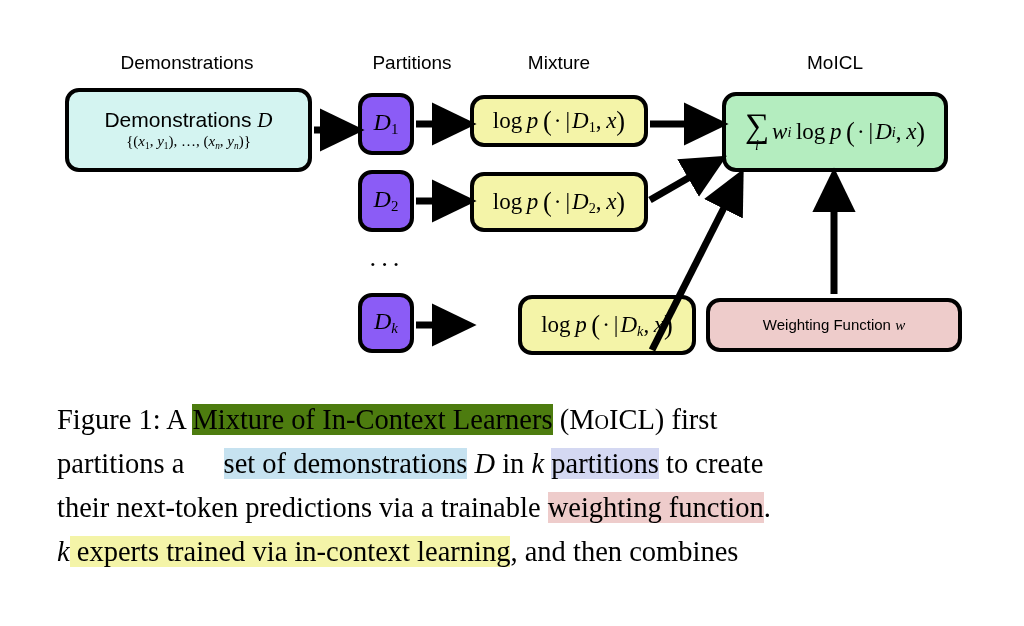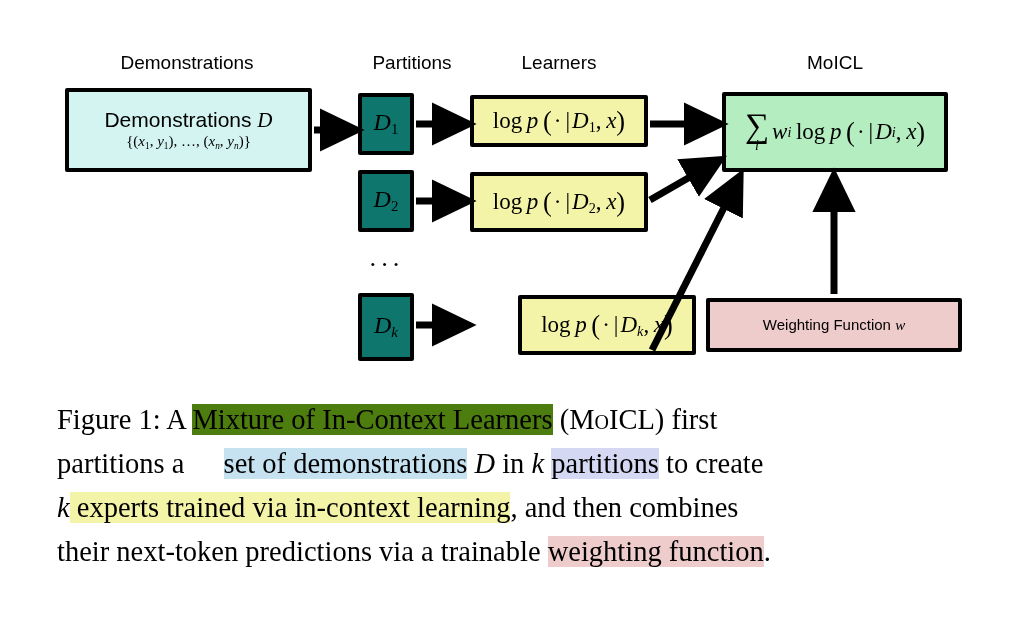--- a/index.html
+++ b/index.html
@@ -32,34 +32,34 @@
     color: #000;
     text-align: center;
     white-space: nowrap;
     transform: translateX(-50%);
   }
 
   .node {
     position: absolute;
     box-sizing: border-box;
     border: 4px solid #000000;
-    border-radius: 2px;
+    border-radius: 14px;
     display: flex;
     align-items: center;
     justify-content: center;
     text-align: center;
     font-family: "Liberation Serif", serif;
   }
 
   .node.sans {
     font-family: "Liberation Sans", sans-serif;
   }
 
   .cyan   { background: #d4f4f1; }
-  .blue   { background: #0f766e; }
+  .blue   { background: #8b5cf6; }
   .yellow { background: #f4f4a8; }
   .green  { background: #b4edbf; }
   .pink   { background: #eecccb; }
 
   
   .demo-inner {
     line-height: 1.18;
     font-size: 21px;
     padding: 0 6px;
   }
@@ -148,42 +148,42 @@
   #caption .it { font-style: italic; }
   .cap-line { white-space: nowrap; }
 </style>
 </head>
 <body>
 
 <div id="diagram">
 
   <div class="col-label" style="left:187px; top:52px;">Demonstrations</div>
   <div class="col-label" style="left:412px; top:52px;">Partitions</div>
-  <div class="col-label" style="left:559px; top:52px;">Learners</div>
+  <div class="col-label" style="left:559px; top:52px;">Mixture</div>
   <div class="col-label" style="left:835px; top:52px;">MoICL</div>
 
   <div class="node cyan" style="left:65px; top:88px; width:247px; height:84px;">
     <div class="demo-inner">
       <div class="demo-line1">
         <span class="sans" style="font-family:'Liberation Sans',sans-serif;">Demonstrations </span><span class="mi">D</span>
       </div>
       <div class="demo-line2">
         <span class="mup">{(</span><span class="mi">x</span><sub class="sbu">1</sub><span class="mup">,&nbsp;</span><span class="mi">y</span><sub class="sbu">1</sub><span class="mup">),&nbsp;…,&nbsp;(</span><span class="mi">x</span><sub class="sb">n</sub><span class="mup">,&nbsp;</span><span class="mi">y</span><sub class="sb">n</sub><span class="mup">)}</span>
       </div>
     </div>
   </div>
 
   <div class="node blue" style="left:358px; top:93px; width:56px; height:62px;">
     <span class="part-inner"><span class="mi">D</span><sub class="sbu">1</sub></span>
   </div>
   <div class="node blue" style="left:358px; top:170px; width:56px; height:62px;">
     <span class="part-inner"><span class="mi">D</span><sub class="sbu">2</sub></span>
   </div>
   <div class="dots" style="left:386px; top:252px;">···</div>
-  <div class="node blue" style="left:358px; top:293px; width:56px; height:68px;">
+  <div class="node blue" style="left:358px; top:293px; width:56px; height:60px;">
     <span class="part-inner"><span class="mi">D</span><sub class="sb">k</sub></span>
   </div>
 
   <div class="node yellow" style="left:470px; top:95px; width:178px; height:52px;">
     <span class="expert-inner"><span class="mup">log</span> <span class="mi">p</span> <span class="paren">(</span><span class="mid">·</span><span class="mid">|</span><span class="mi">D</span><sub class="sbu">1</sub><span class="mup">, </span><span class="mi">x</span><span class="paren">)</span></span>
   </div>
   <div class="node yellow" style="left:470px; top:172px; width:178px; height:60px;text-align:center;">
     <span class="expert-inner"><span class="mup">log</span> <span class="mi">p</span> <span class="paren">(</span><span class="mid">·</span><span class="mid">|</span><span class="mi">D</span><sub class="sbu">2</sub><span class="mup">, </span><span class="mi">x</span><span class="paren">)</span></span>
   </div>
   <div class="node yellow" style="left:470px; top:295px; width:178px; height:60px;margin-left:48px;">
@@ -226,16 +226,16 @@
 
     <line x1="834" y1="294" x2="834" y2="180" stroke="#000" stroke-width="7" marker-end="url(#ah)"></line>
   </svg>
 </div>
 
 <div id="caption">
   <div class="cap-line"><span>Figure 1:</span> <span>A </span><span class="hl-green">Mixture of In-Context Learners</span><span> (</span><span class="sc">MoICL</span><span>) first</span></div>
 
   <div class="cap-line"><span>partitions a </span><span class="hl-blue">set of demonstrations</span><span class="it"> D </span><span>in </span><span class="it">k</span><span> </span><span class="hl-lav">partitions</span><span> to create</span></div>
 
+  <div class="cap-line"><span>their next-token predictions via a trainable </span><span class="hl-pink">weighting function</span><span>.</span></div>
+
   <div class="cap-line"><span class="it">k</span><span class="hl-yel"> experts trained</span><span class="hl-yel"> via in-context learning</span><span>, and then combines</span></div>
-
-  <div class="cap-line"><span>their next-token predictions via a trainable </span><span class="hl-pink">weighting function</span><span>.</span></div>
 </div>
 
 </body></html>

